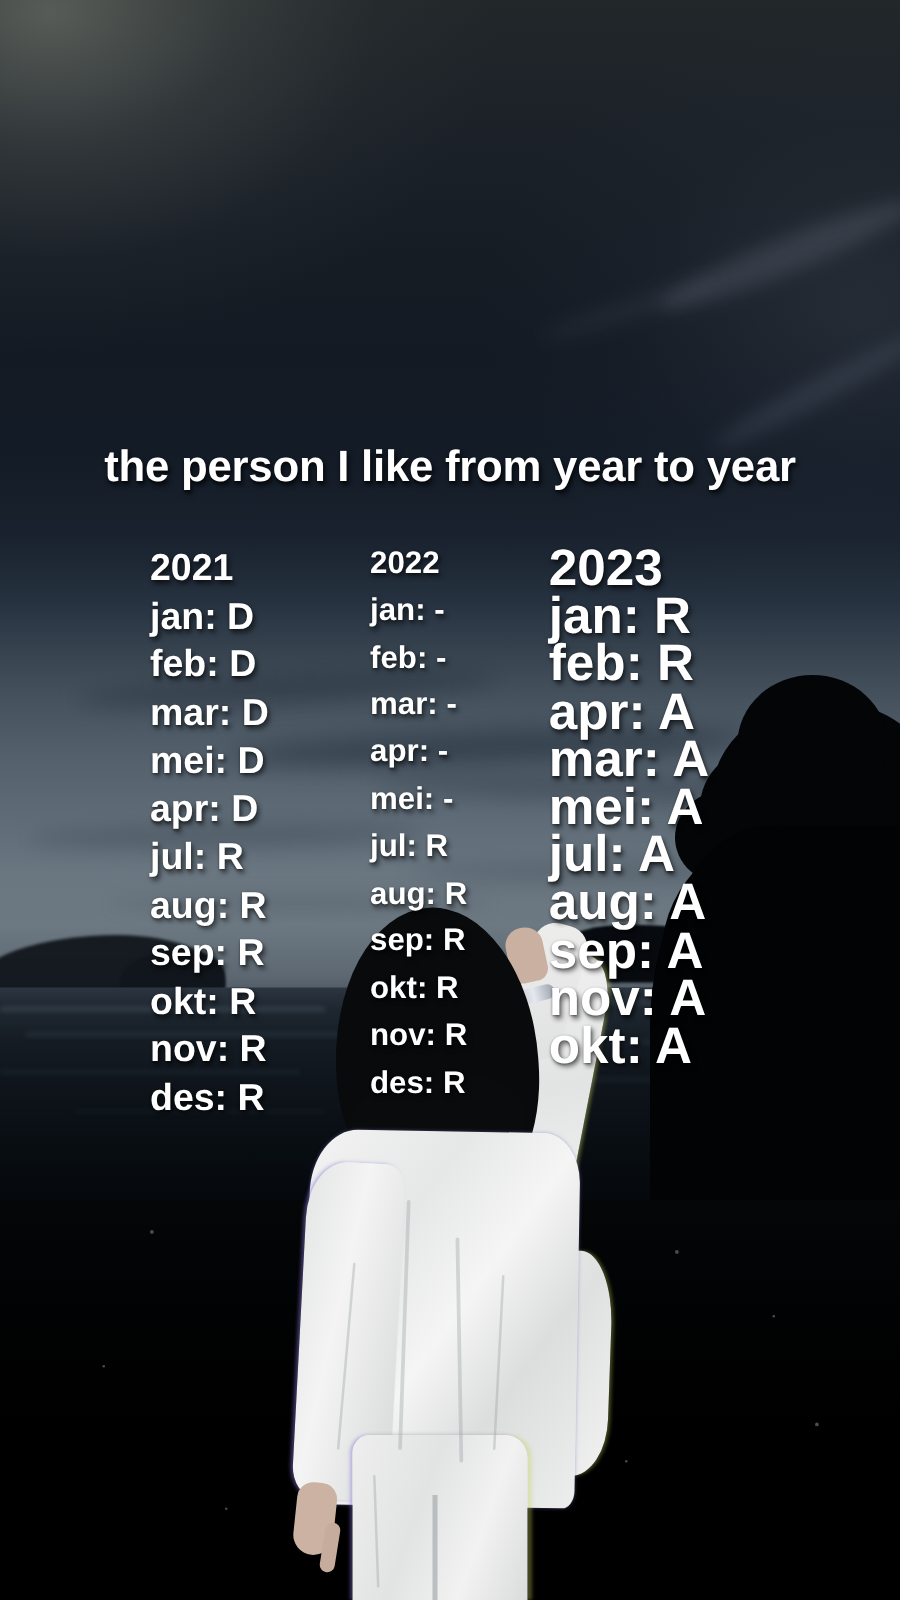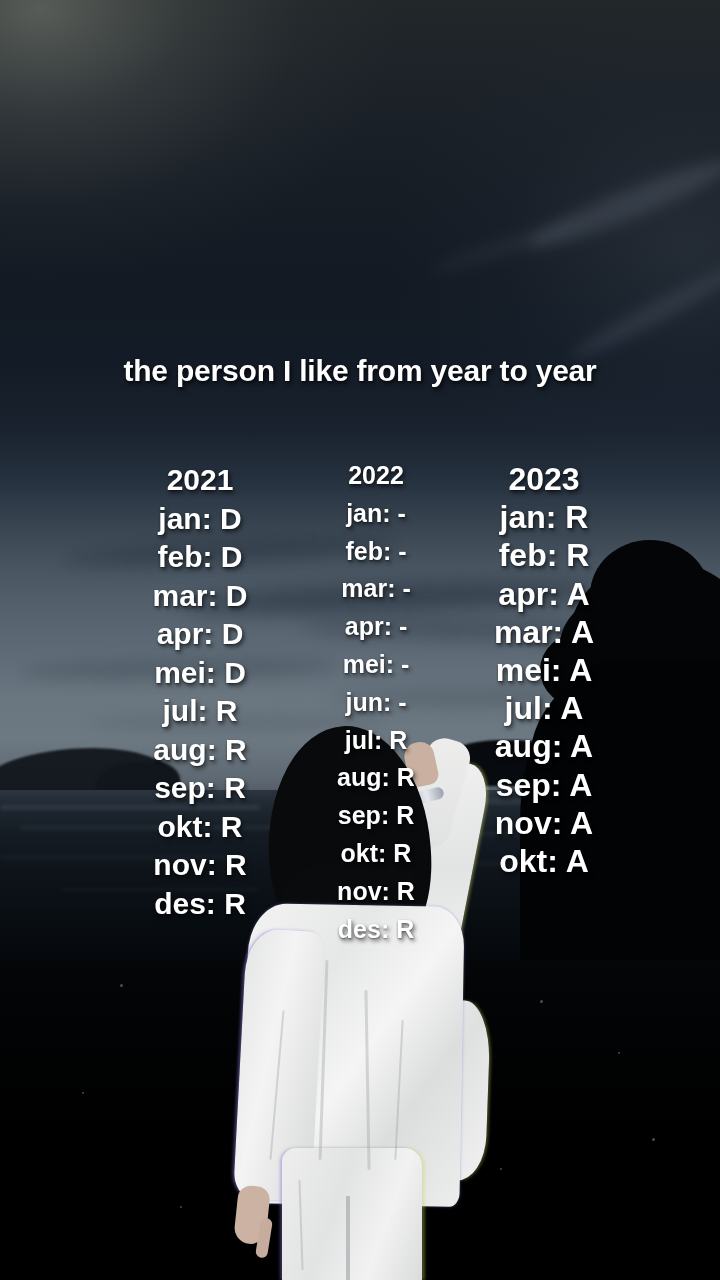--- a/index.html
+++ b/index.html
@@ -245,47 +245,45 @@
   
   #overlay {
     position:absolute; left:0; top:0; width:720px; height:1280px;
     z-index:50;
   }
   #caption-title {
     position:absolute;
     left:0; right:0; top:354px;
     text-align:center;
     color:#fff;
-    font-size:30px;
+    font-size:35px;
     font-weight:bold;
     letter-spacing:-0.2px;
     text-shadow:2px 3px 4px rgba(0,0,0,0.62), 0 1px 2px rgba(0,0,0,0.5);
     white-space:nowrap;
   }
 
   #year-columns {
     position:absolute;
     left:0; top:424px; width:720px;
   }
   .year-col {
     position:absolute;
-    text-align:center;
     color:#fff;
     font-weight:bold;
     text-shadow:2px 3px 4px rgba(0,0,0,0.55), 0 1px 2px rgba(0,0,0,0.45);
     white-space:nowrap;
-    margin-top:25px;
   }
   .year-col .yr-head { display:block; }
   .year-col .yr-row  { display:block; }
 
   
   #col-2021 { left:120px; width:160px; top:12px;  font-size:30px; line-height:38.5px; }
   #col-2022 { left:296px; width:160px; top:8px;   font-size:25px; line-height:37.8px; }
-  #col-2023 { left:464px; width:160px; top:11px;  font-size:32px; line-height:38.2px; }
+  #col-2023 { left:439px; width:160px; top:11px;  font-size:41px; line-height:38.2px; }
 </style>
 </head>
 <body>
 
 <div id="stage">
 
   <div class="bg-layer" id="sky-dark"></div>
   <div class="bg-layer" id="sky-glow"></div>
   <div class="bg-layer" id="sky-haze"></div>
 
@@ -358,38 +356,37 @@
 
     <div id="caption-title">the person I like from year to year</div>
 
     <div id="year-columns">
 
       <div class="year-col" id="col-2021">
         <span class="yr-head">2021</span>
         <span class="yr-row">jan: D</span>
         <span class="yr-row">feb: D</span>
         <span class="yr-row">mar: D</span>
+        <span class="yr-row">mei: D</span>
         <span class="yr-row">apr: D</span>
-        <span class="yr-row">mei: D</span>
         <span class="yr-row">jul: R</span>
         <span class="yr-row">aug: R</span>
         <span class="yr-row">sep: R</span>
         <span class="yr-row">okt: R</span>
         <span class="yr-row">nov: R</span>
         <span class="yr-row">des: R</span>
       </div>
 
       <div class="year-col" id="col-2022">
         <span class="yr-head">2022</span>
         <span class="yr-row">jan: -</span>
         <span class="yr-row">feb: -</span>
         <span class="yr-row">mar: -</span>
         <span class="yr-row">apr: -</span>
         <span class="yr-row">mei: -</span>
-        <span class="yr-row">jun: -</span>
         <span class="yr-row">jul: R</span>
         <span class="yr-row">aug: R</span>
         <span class="yr-row">sep: R</span>
         <span class="yr-row">okt: R</span>
         <span class="yr-row">nov: R</span>
         <span class="yr-row">des: R</span>
       </div>
 
       <div class="year-col" id="col-2023">
         <span class="yr-head">2023</span>

